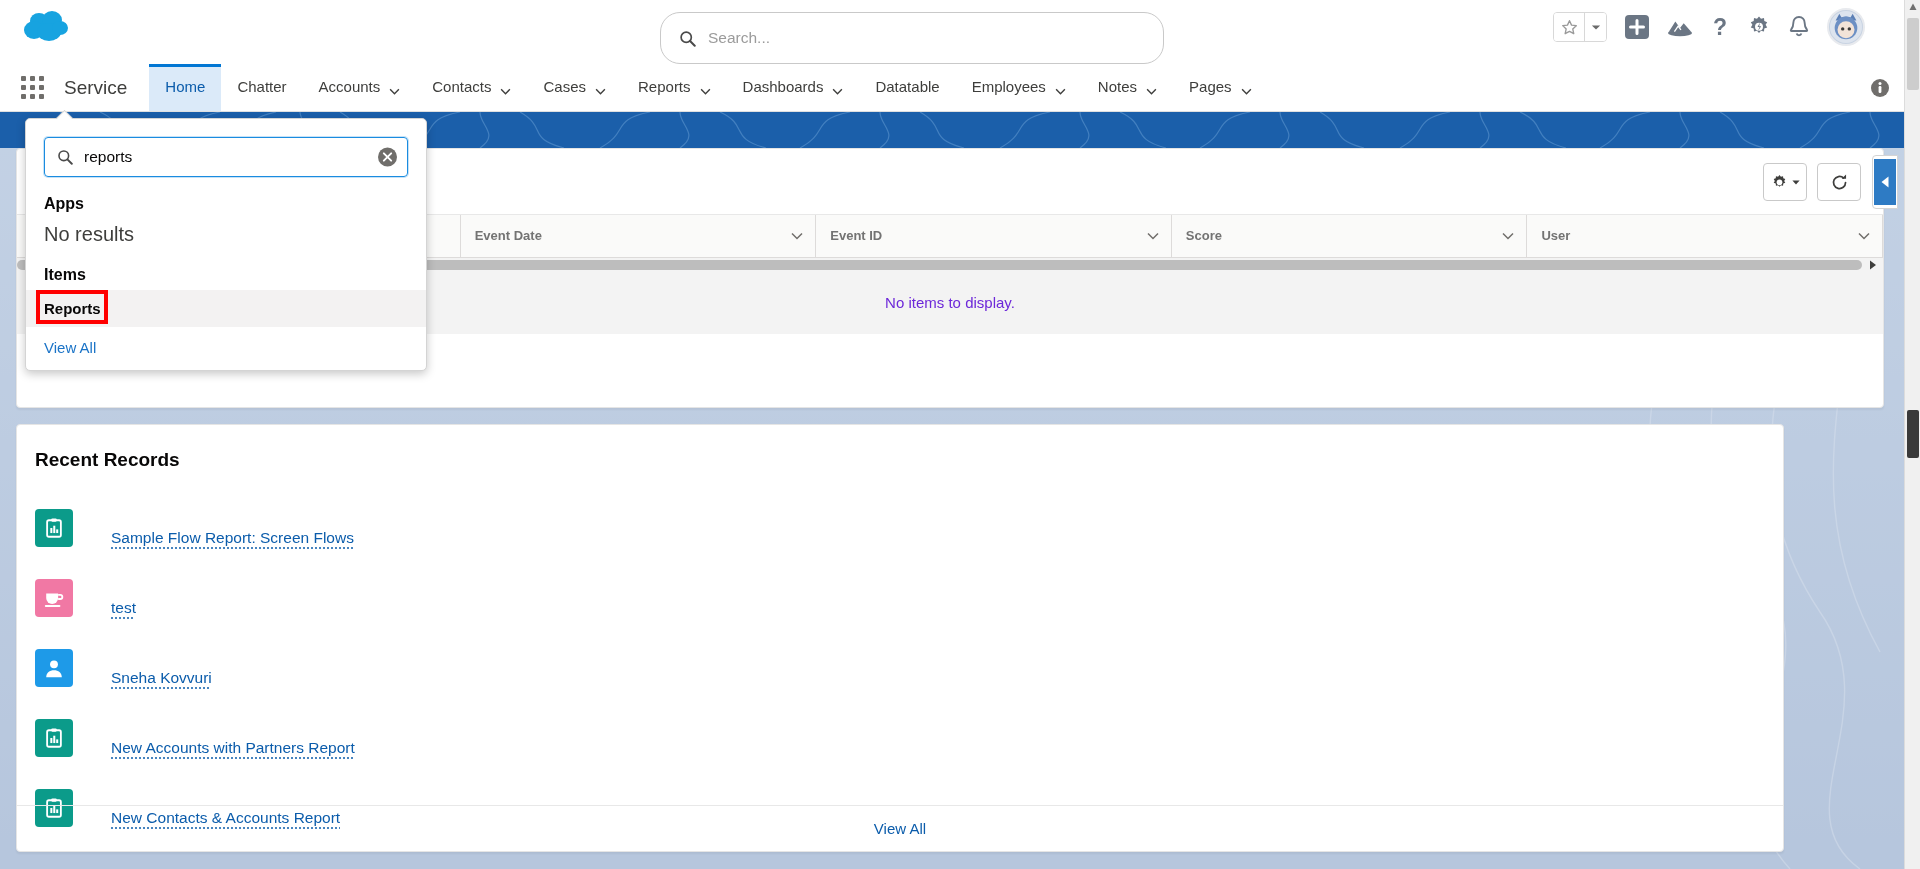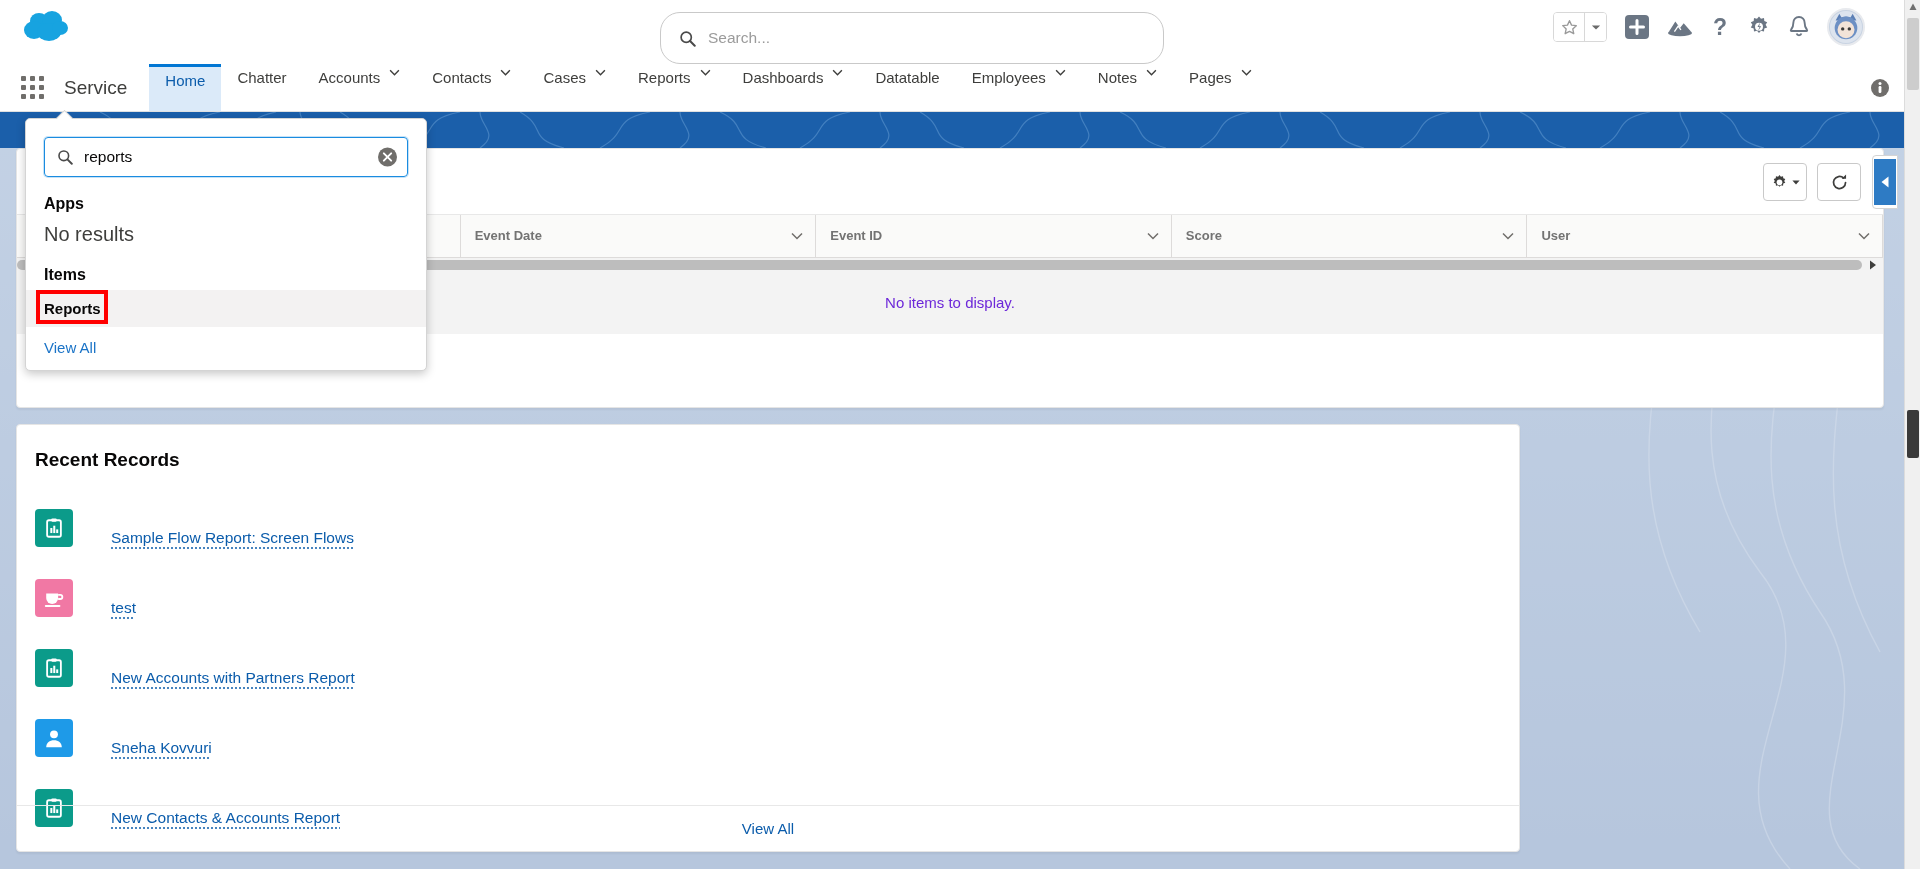--- a/index.html
+++ b/index.html
@@ -77,22 +77,22 @@
   .waffle { display: grid; grid-template-columns: repeat(3, 5px);
     grid-gap: 4px; }
   .waffle i { width: 5px; height: 5px; background: #706e6b; border-radius: 1px; display:block;}
   .app-name {
     display: flex; align-items: center;
     font-size: 19px; color: #3e3e3c; padding-right: 22px;
     font-weight: 400;
   }
   .navitems { display: flex; align-items: stretch; }
   .navitem {
-    display: flex; align-items: flex-start; gap: 9px;
-    padding: 5px 16px; font-size: 15px; color: #3e3e3c;
+    display: flex; align-items: flex-end; gap: 9px;
+    padding: 16px 16px; font-size: 15px; color: #3e3e3c;
     cursor: pointer; position: relative;
   }
   .navitem.active {
     background: #dbeaf9; color: #0b5cab;
     border-top: 3px solid #0176d3;
   }
   .navitem .chev { width: 11px; height: 7px; }
   .info-icon-right {
     position: absolute; right: 30px; top: 14px;
   }
@@ -160,21 +160,21 @@
   }
   .hscroll .thumb {
     position: absolute; left: 0; top: 2px; height: 10px; width: 1845px;
     background: #bdbdbd; border-radius: 5px;
   }
   .hscroll .arrow { position: absolute; right: 6px; top: 2px; }
 
   
   .card-recent {
     position: absolute; left: 16px; top: 424px;
-    width: 1504px; height: 428px;
+    width: 1768px; height: 428px;
     background: #fff; border: 1px solid #e5e5e5; border-radius: 4px;
     box-shadow: 0 2px 2px rgba(0,0,0,.05);
   }
   .recent-title {
     font-size: 19px; font-weight: 700; color: #080707;
     padding: 24px 0 0 18px;
   }
   .rec-list { padding: 6px 0 0 18px; }
   .rec-row { display: flex; align-items: flex-end; height: 70px; }
   .rec-ico {
@@ -582,39 +582,39 @@
         <div class="rec-ico" style="background: rgb(241, 120, 164);">
           <svg width="22" height="22" viewBox="0 0 24 24">
             <path d="M3.5 7h13v5a6.5 6.5 0 01-13 0z" fill="#fff"></path>
             <path d="M16.5 8.5h2.3a2.3 2.3 0 010 4.6h-2.3" fill="none" stroke="#fff" stroke-width="2"></path>
             <rect x="2" y="19.5" width="17" height="2.2" rx="1.1" fill="#fff"></rect>
           </svg>
         </div>
         <a class="rec-link">test</a>
       </div>
       <div class="rec-row">
+        <div class="rec-ico" style="background: rgb(30, 154, 232);">
+          <svg width="22" height="22" viewBox="0 0 24 24">
+            <circle cx="12" cy="8" r="4.3" fill="#fff"></circle>
+            <path d="M3.5 22c0-4.7 3.8-7.6 8.5-7.6s8.5 2.9 8.5 7.6z" fill="#fff"></path>
+          </svg>
+        </div>
+        <a class="rec-link">Sneha Kovvuri</a>
+      </div>
+      <div class="rec-row">
         <div class="rec-ico" style="background: rgb(11, 155, 138);">
           <svg width="22" height="22" viewBox="0 0 24 24">
             <rect x="4.5" y="3.5" width="15" height="18" rx="2" fill="none" stroke="#fff" stroke-width="2"></rect>
             <rect x="9" y="1.5" width="6" height="3.6" rx="1.2" fill="#fff"></rect>
             <rect x="8" y="12" width="2.2" height="5.5" fill="#fff"></rect>
             <rect x="11.2" y="9.5" width="2.2" height="8" fill="#fff"></rect>
             <rect x="14.4" y="13.5" width="2.2" height="4" fill="#fff"></rect>
           </svg>
         </div>
         <a class="rec-link">New Accounts with Partners Report</a>
-      </div>
-      <div class="rec-row">
-        <div class="rec-ico" style="background: rgb(30, 154, 232);">
-          <svg width="22" height="22" viewBox="0 0 24 24">
-            <circle cx="12" cy="8" r="4.3" fill="#fff"></circle>
-            <path d="M3.5 22c0-4.7 3.8-7.6 8.5-7.6s8.5 2.9 8.5 7.6z" fill="#fff"></path>
-          </svg>
-        </div>
-        <a class="rec-link">Sneha Kovvuri</a>
       </div>
       <div class="rec-row">
         <div class="rec-ico" style="background: rgb(11, 155, 138);">
           <svg width="22" height="22" viewBox="0 0 24 24">
             <rect x="4.5" y="3.5" width="15" height="18" rx="2" fill="none" stroke="#fff" stroke-width="2"></rect>
             <rect x="9" y="1.5" width="6" height="3.6" rx="1.2" fill="#fff"></rect>
             <rect x="8" y="12" width="2.2" height="5.5" fill="#fff"></rect>
             <rect x="11.2" y="9.5" width="2.2" height="8" fill="#fff"></rect>
             <rect x="14.4" y="13.5" width="2.2" height="4" fill="#fff"></rect>
           </svg>

